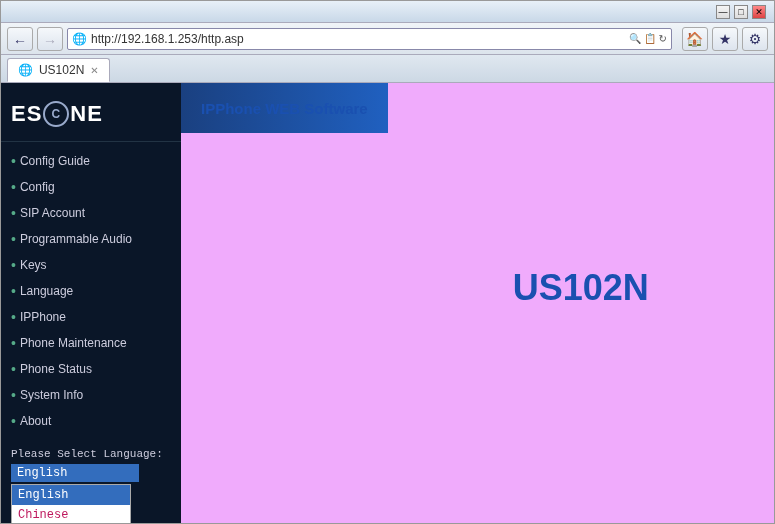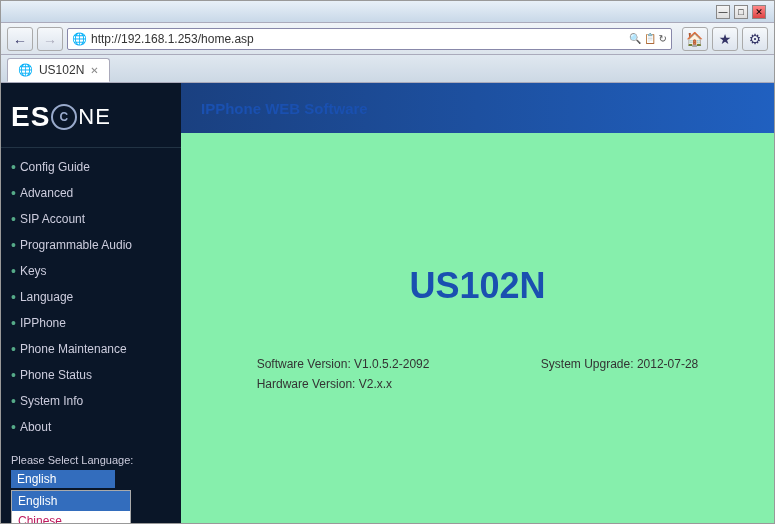--- a/index.html
+++ b/index.html
@@ -34,33 +34,33 @@
 
     
     .sidebar { width: 180px; background: #0a1628; color: #fff; padding: 10px 0; display: flex; flex-direction: column; flex-shrink: 0; }
 
     .logo-area { padding: 8px 10px 14px 10px; border-bottom: 1px solid #234; margin-bottom: 6px; }
     .logo-text { color: #fff; font-size: 22px; font-weight: bold; font-family: Arial, sans-serif; letter-spacing: 1px; display: flex; align-items: center; }
 
     .nav-item { padding: 5px 10px; color: #ccd; font-size: 12px; cursor: pointer; display: flex; align-items: center; gap: 4px; }
     .nav-bullet { color: #5a8; font-size: 14px; }
 
-    .lang-section { padding: 10px; margin-top: 4px; }
+    .lang-section { padding: 10px; margin-top: 4px; font-family: Liberation Mono, monospace; }
     .lang-label { color: #ccd; font-size: 11px; margin-bottom: 4px; }
-    .lang-dropdown { position: relative; width: 104px; }
+    .lang-dropdown { position: relative; width: 128px; }
     .lang-selected { background: #336dbd; color: #fff; padding: 2px 6px; font-size: 12px; cursor: pointer; }
     .lang-options { position: absolute; top: 20px; left: 0; width: 120px; background: #fff; border: 1px solid #aaa; z-index: 100; }
     .lang-option { padding: 3px 6px; font-size: 12px; color: #be185d; cursor: pointer; }
     .lang-option.selected { background: #336dbd; color: #fff; }
 
     .bottom-nav { display: flex; gap: 4px; padding: 4px 10px; margin-top: 2px; }
     .bottom-nav-item { color: #88aacc; font-size: 11px; cursor: pointer; text-decoration: underline; }
 
     
-    .main-content { flex: 1; background: #86efac; display: flex; flex-direction: column; }
+    .main-content { flex: 1; background: #f0abfc; display: flex; flex-direction: row; }
 
     .main-header { background: linear-gradient(to right, #1a4080, #2060c0); height: 50px; display: flex; align-items: center; padding: 0 20px; }
 
     .main-body { flex: 1; display: flex; flex-direction: column; align-items: center; justify-content: center; padding: 20px; }
 
     .product-title { font-size: 36px; font-weight: bold; color: #1a50b0; margin-bottom: 30px; }
 
     .ipphone-label { color: #1a50b0; font-size: 15px; font-weight: bold; }
   </style>
 </head>
@@ -73,21 +73,21 @@
     <div class="title-bar-btn minimize">—</div>
     <div class="title-bar-btn maximize">□</div>
     <div class="title-bar-btn close">✕</div>
   </div>
 
   <div class="nav-bar">
     <div class="nav-btn">←</div>
     <div class="nav-btn disabled">→</div>
     <div class="address-bar">
       <span class="address-icon">🌐</span>
-      <span class="address-text">http://192.168.1.253/home.asp</span>
+      <span class="address-text">http://192.168.1.253/http.asp</span>
       <div class="address-actions">
         <span class="addr-btn">🔍</span>
         <span class="addr-btn">📋</span>
         <span class="addr-btn">↻</span>
       </div>
     </div>
     <div style="display:flex; gap:4px; margin-left:6px;">
       <div class="nav-btn">🏠</div>
       <div class="nav-btn">★</div>
       <div class="nav-btn">⚙</div>
@@ -100,33 +100,33 @@
       <span>US102N</span>
       <span class="tab-close">✕</span>
     </div>
   </div>
 
   <div class="page-content">
 
     <div class="sidebar">
       <div class="logo-area">
         <div class="logo-text">
-          <span style="color:#fff; font-weight:bold; font-size:28px;">ES</span>
+          <span style="color:#fff; font-weight:bold; font-size:22px;">ES</span>
           <span style="display:inline-block; width:26px; height:26px; border:2px solid #99aacc; border-radius:50%; margin:0 1px; text-align:center; line-height:22px; font-size:12px; color:#99aacc;">C</span>
-          <span style="color:#fff; font-weight:normal; font-size:22px;">NE</span>
+          <span style="color:#fff; font-weight:bold; font-size:22px;">NE</span>
         </div>
       </div>
 
       <div class="nav-item">
         <span class="nav-bullet">•</span>
         <span>Config Guide</span>
       </div>
       <div class="nav-item">
         <span class="nav-bullet">•</span>
-        <span>Advanced</span>
+        <span>Config</span>
       </div>
       <div class="nav-item">
         <span class="nav-bullet">•</span>
         <span>SIP Account</span>
       </div>
       <div class="nav-item">
         <span class="nav-bullet">•</span>
         <span>Programmable Audio</span>
       </div>
       <div class="nav-item">
@@ -178,34 +178,16 @@
 
     <div class="main-content">
 
       <div class="main-header">
         <span class="ipphone-label">IPPhone  WEB  Software</span>
       </div>
 
       <div class="main-body">
         <div class="product-title">US102N</div>
 
-        <div style="margin-top: 20px; width: 100%; display: flex; justify-content: space-around; font-size: 12px; color: #333;">
-          <div>
-            <div>
-              <span>Software Version:</span>
-              <span>V1.0.5.2-2092</span>
-            </div>
-            <div style="margin-top: 6px;">
-              <span>Hardware Version:</span>
-              <span>V2.x.x</span>
-            </div>
-          </div>
-          <div>
-            <div>
-              <span>System Upgrade:</span>
-              <span>2012-07-28</span>
-            </div>
-          </div>
-        </div>
       </div>
     </div>
   </div>
 </div>
 
 </body></html>

